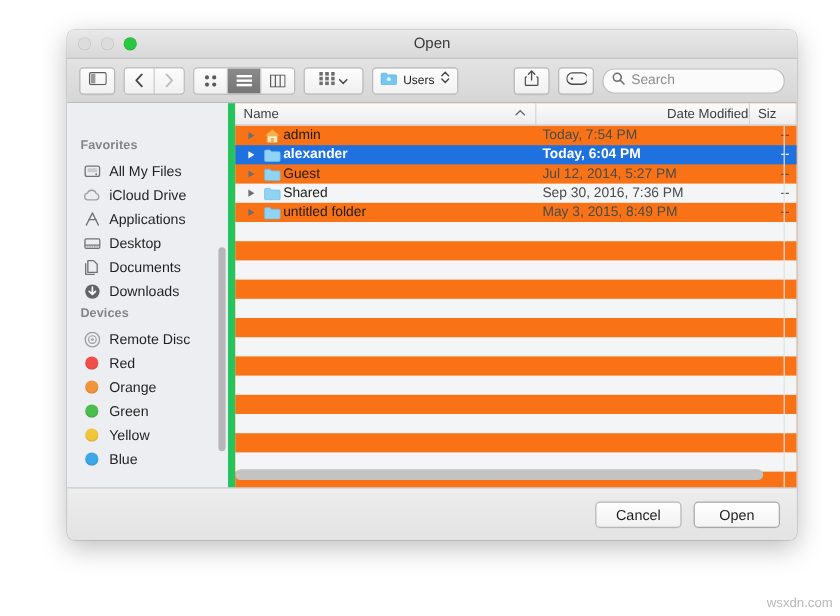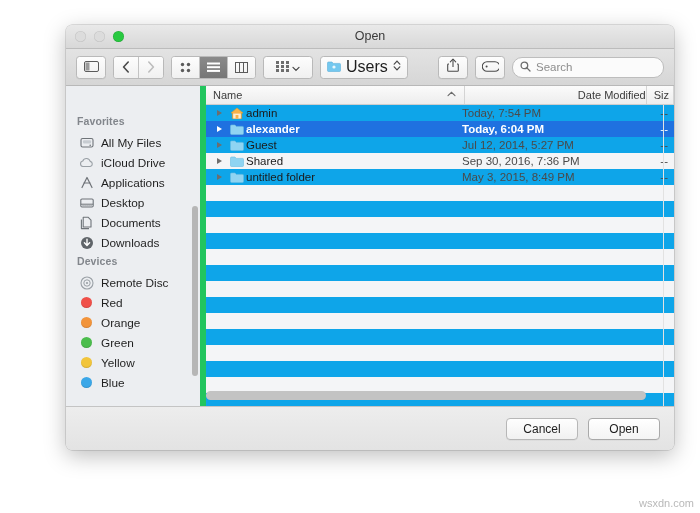--- a/index.html
+++ b/index.html
@@ -11,21 +11,21 @@
     height: 513px;
     background: #ffffff;
     font-family: "Liberation Sans", sans-serif;
     overflow: hidden;
     position: relative;
   }
 
   
   .window {
     position: absolute;
-    left: 66px;
+    left: 56px;
     top: 25px;
     width: 608px;
     height: 425px;
     background: #ececec;
     border-radius: 6px;
     box-shadow: 0 6px 22px rgba(0,0,0,0.26), 0 0 0 0.5px rgba(0,0,0,0.22);
     overflow: hidden;
     display: flex;
     flex-direction: column;
   }
@@ -126,21 +126,21 @@
     border: 1px solid #b9b9b9;
     border-radius: 3.5px;
     display: flex;
     align-items: center;
     padding: 0 6px;
     gap: 5px;
     max-width: 170px;
     position: relative;
   }
   .path-label {
-    font-size: 16px;
+    font-size: 10px;
     color: #1d1d1d;
     flex: 1;
     white-space: nowrap;
     overflow: hidden;
   }
   .search-field {
     width: 136px;
     height: 19px;
     background: #fbfbfb;
     border: 1px solid #bdbdbd;
@@ -212,21 +212,21 @@
     height: 170px;
     background: #b6b6b6;
     border-radius: 3px;
   }
 
   
   .filepane {
     flex: 1;
     display: flex;
     flex-direction: column;
-    background: #0ea5e9;
+    background: #f97316;
     position: relative;
     min-width: 0;
   }
   .col-head {
     height: 18px;
     display: flex;
     background: linear-gradient(to bottom, #fbfbfb, #ededed);
     border-bottom: 1px solid #cdcdcd;
     font-size: 11px;
     color: #3c3c3c;
@@ -234,21 +234,21 @@
   }
   .col-head > div {
     display: flex;
     align-items: center;
     padding-left: 7px;
     border-right: 1px solid #d4d4d4;
     position: relative;
   }
   .ch-name  { width: 256px; }
   .ch-date  { width: 178px; justify-content: flex-end; }
-  .ch-size  { flex: 1; justify-content: flex-end; padding-right: 4px; }
+  .ch-size  { flex: 1; justify-content: flex-end; padding-right: 16px; }
   .sortmark {
     position: absolute;
     right: 8px;
     top: 3px;
     font-size: 9px;
     color: #6a6a6a;
   }
 
   .rows {
     flex: 1;

